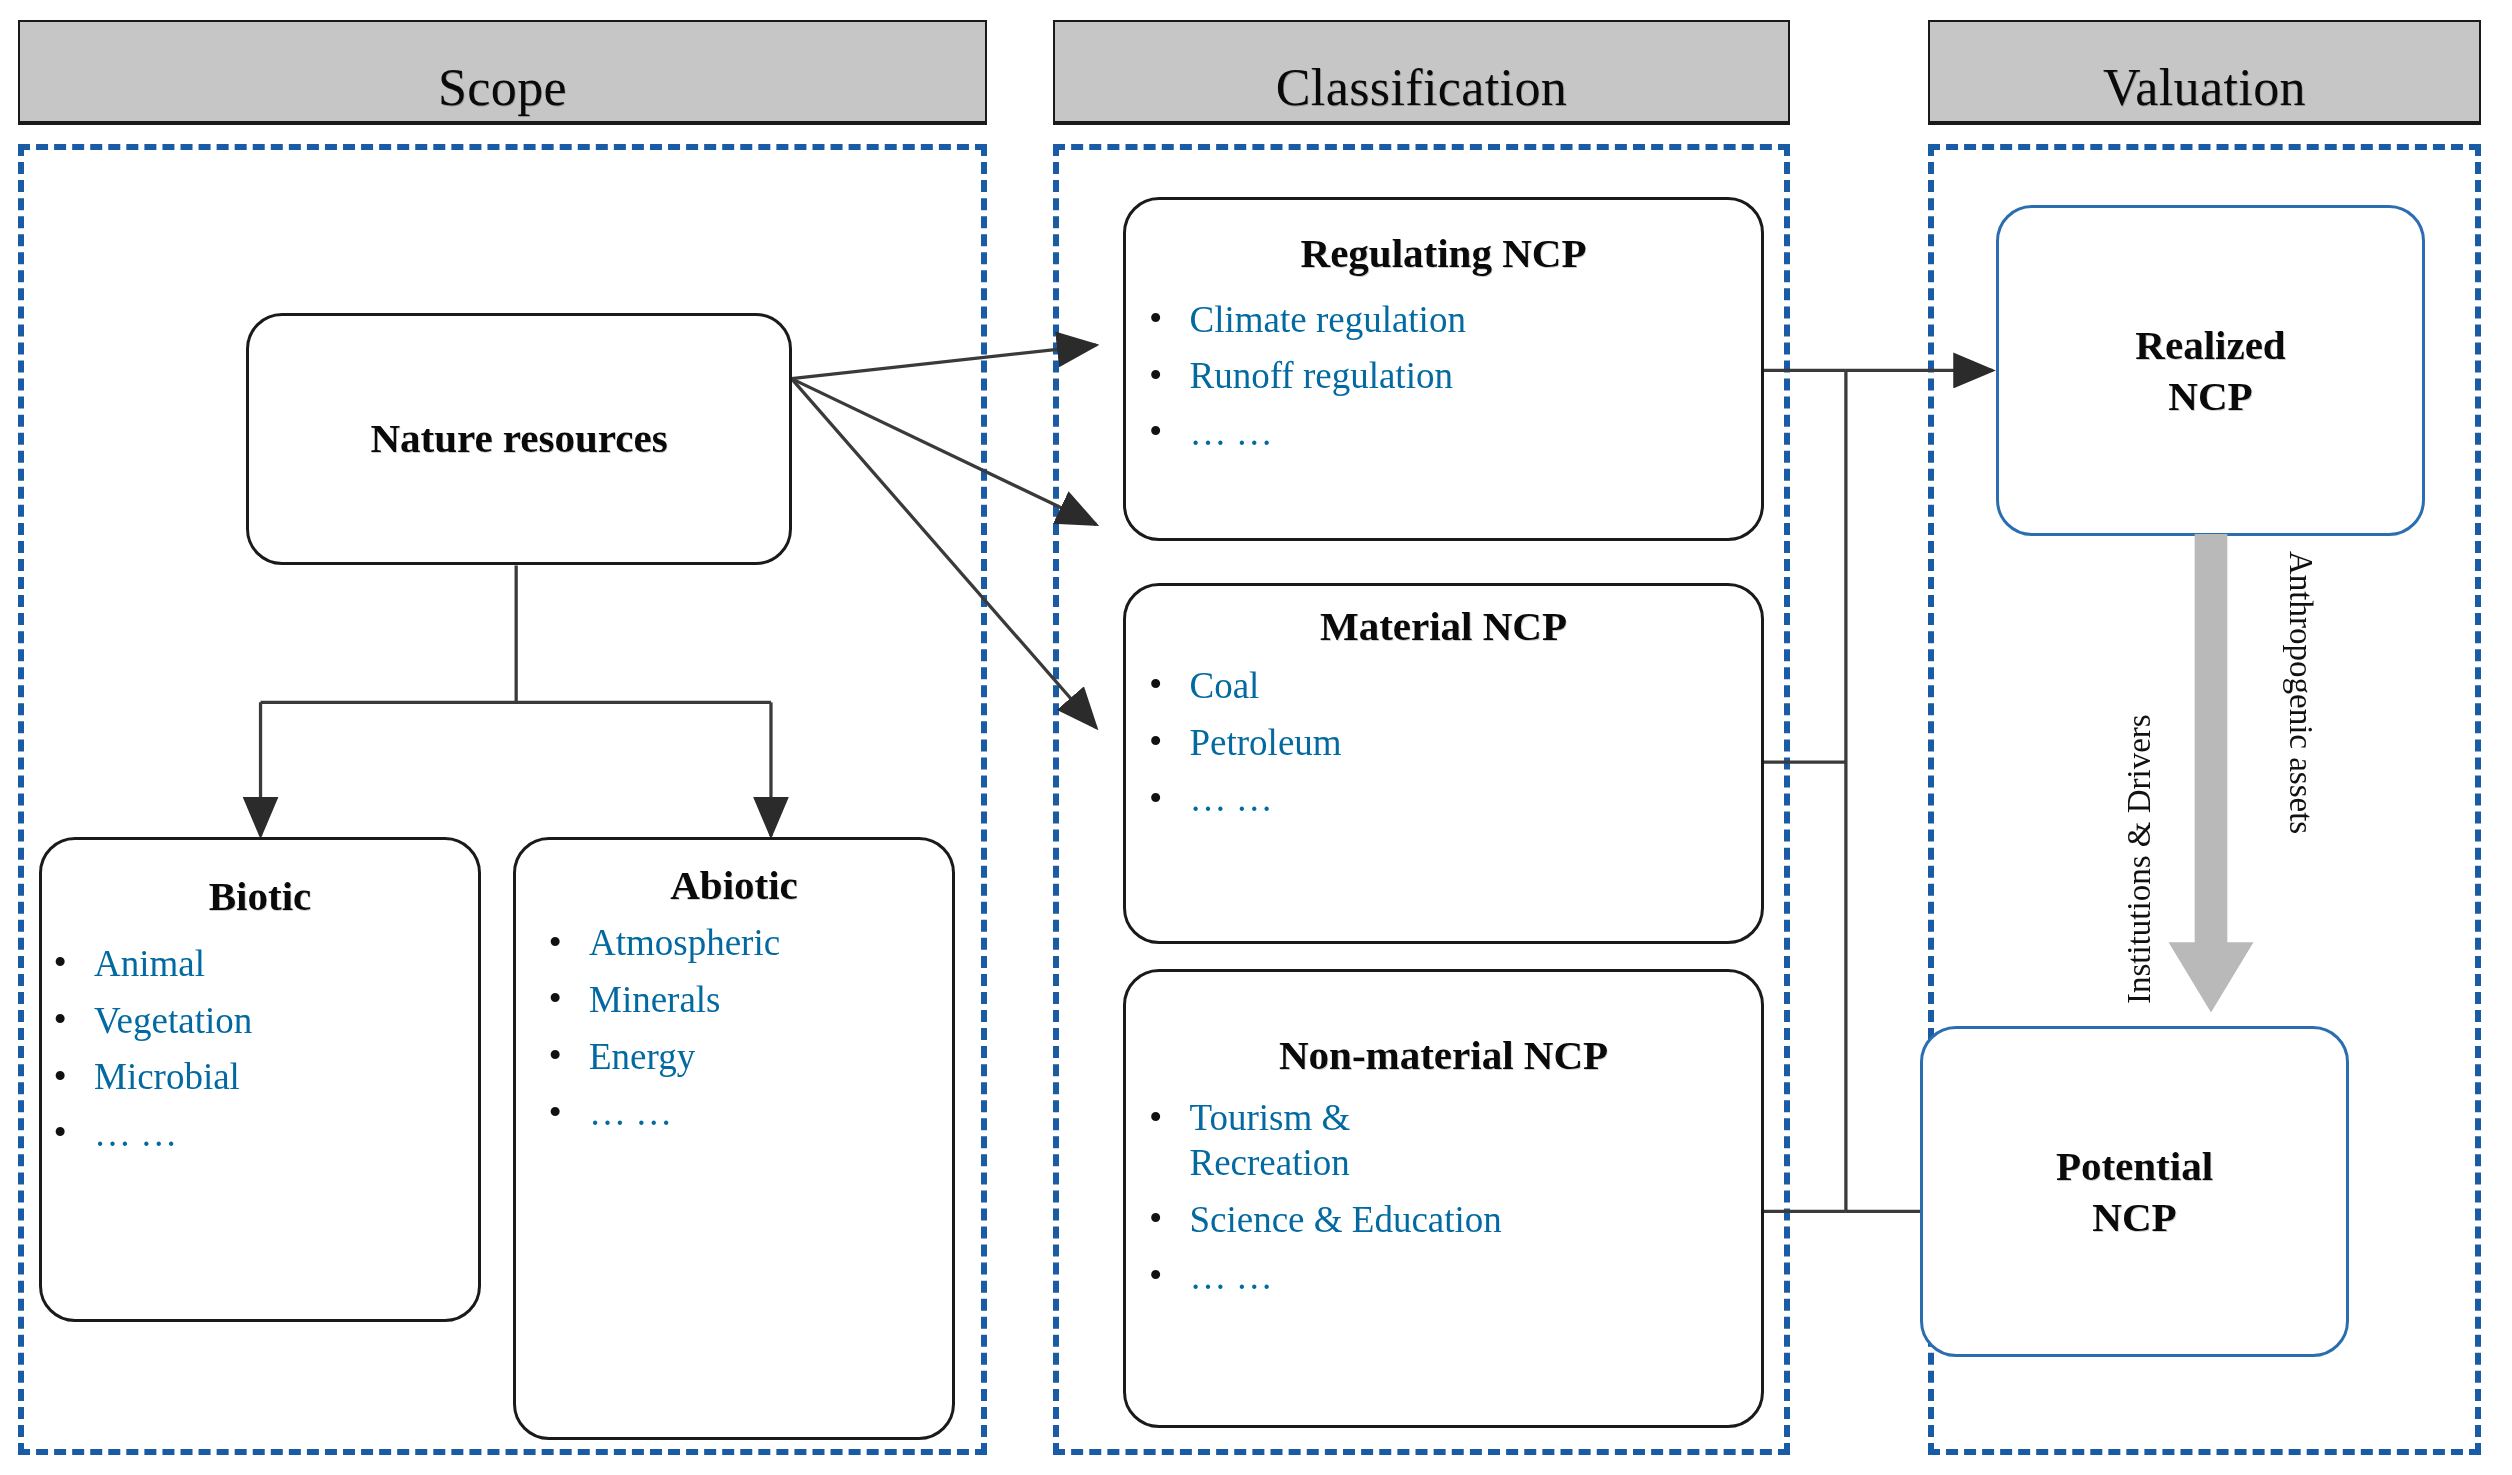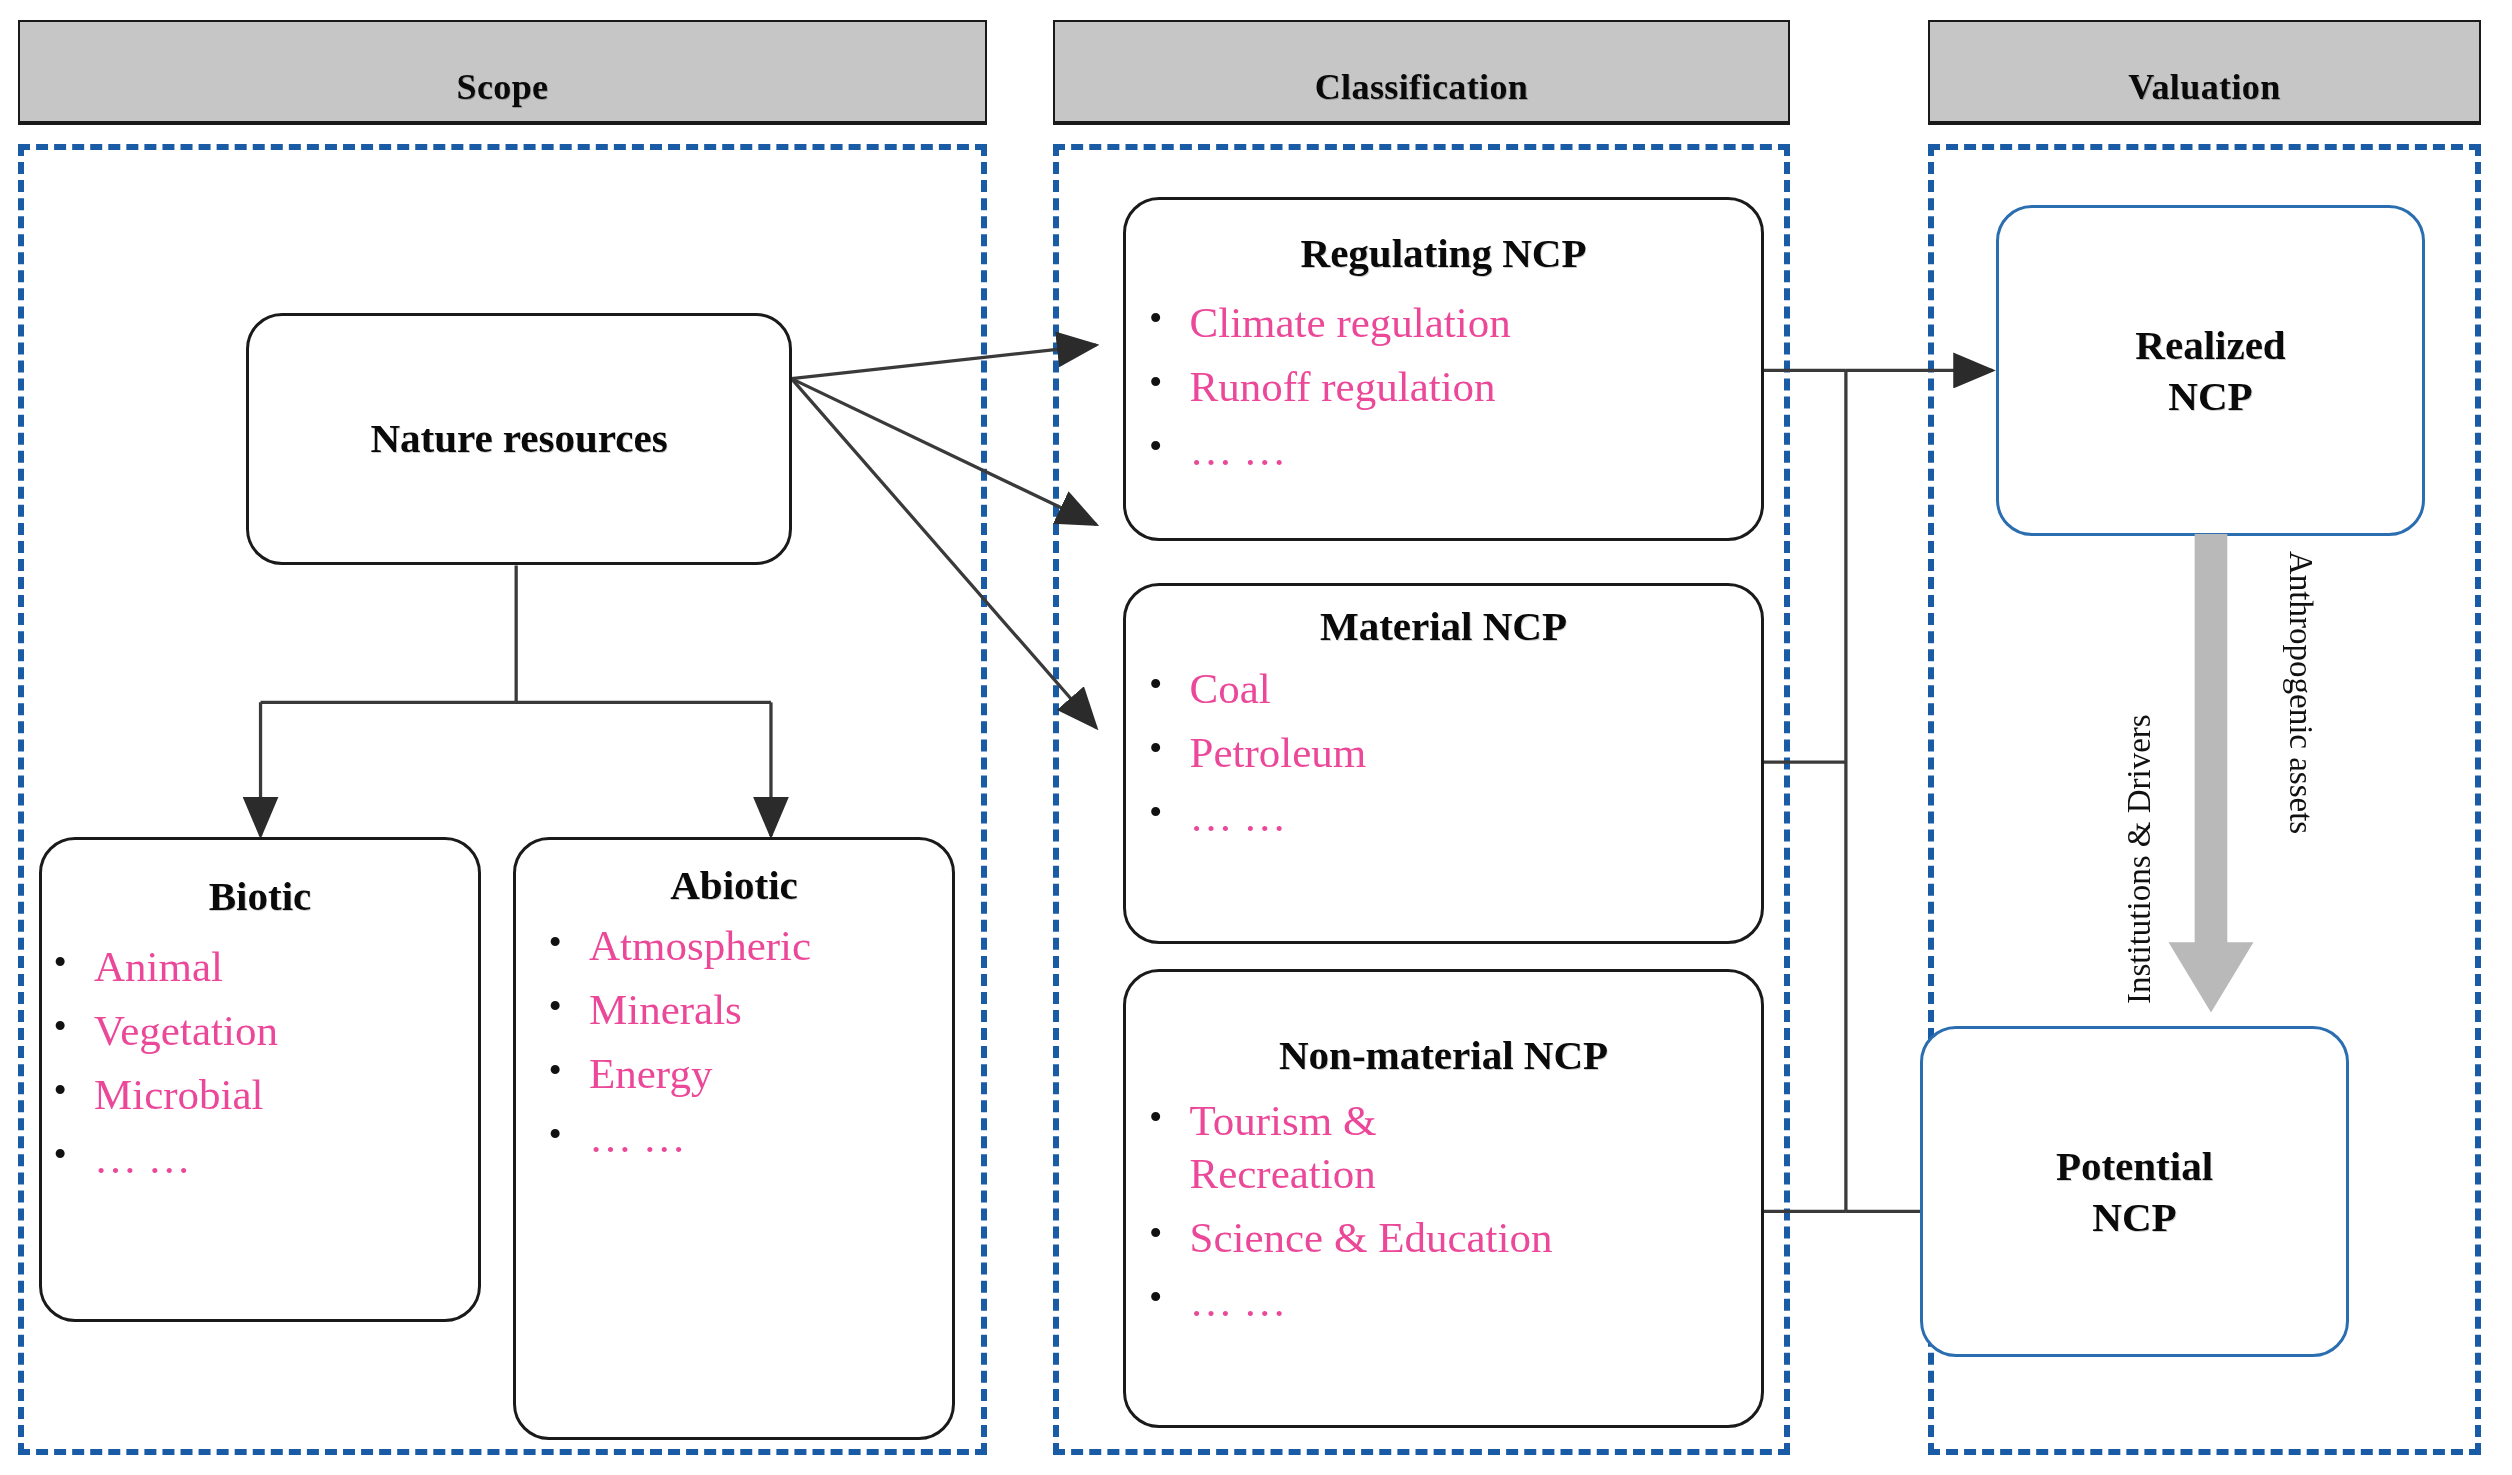--- a/index.html
+++ b/index.html
@@ -32,22 +32,22 @@
     box-sizing: border-box;
     background: #c6c6c6;
     border: 2.5px solid #1a1a1a;
     border-bottom-width: 4.9px;
     display: flex;
     align-items: center;
     justify-content: center;
     z-index: 3;
   }
   .panel-header span {
-    font-weight: bold;
-    font-size: 36px;
+    font-weight: normal;
+    font-size: 52px;
     letter-spacing: 0.4px;
     color: #0a0a0a;
     text-shadow: 0.8px 0.8px 0 rgba(0,0,0,0.25);
     margin-top: 32px;
   }
 
   
   .panel-frame {
     position: absolute;
     box-sizing: border-box;
@@ -89,23 +89,23 @@
   }
 
   
   ul.bullets {
     list-style: none;
     margin: 0;
     padding: 0;
   }
   ul.bullets li {
     position: relative;
-    font-size: 43px;
+    font-size: 37px;
     line-height: 1.22;
-    color: #ec4899;
+    color: #0369a1;
     margin: 0 0 11.5px 0;
     padding-left: 52px;
   }
   ul.bullets li::before {
     content: "\2022";
     position: absolute;
     left: 11.5px;
     top: -1.6px;
     font-size: 38px;
     line-height: 1.22;

